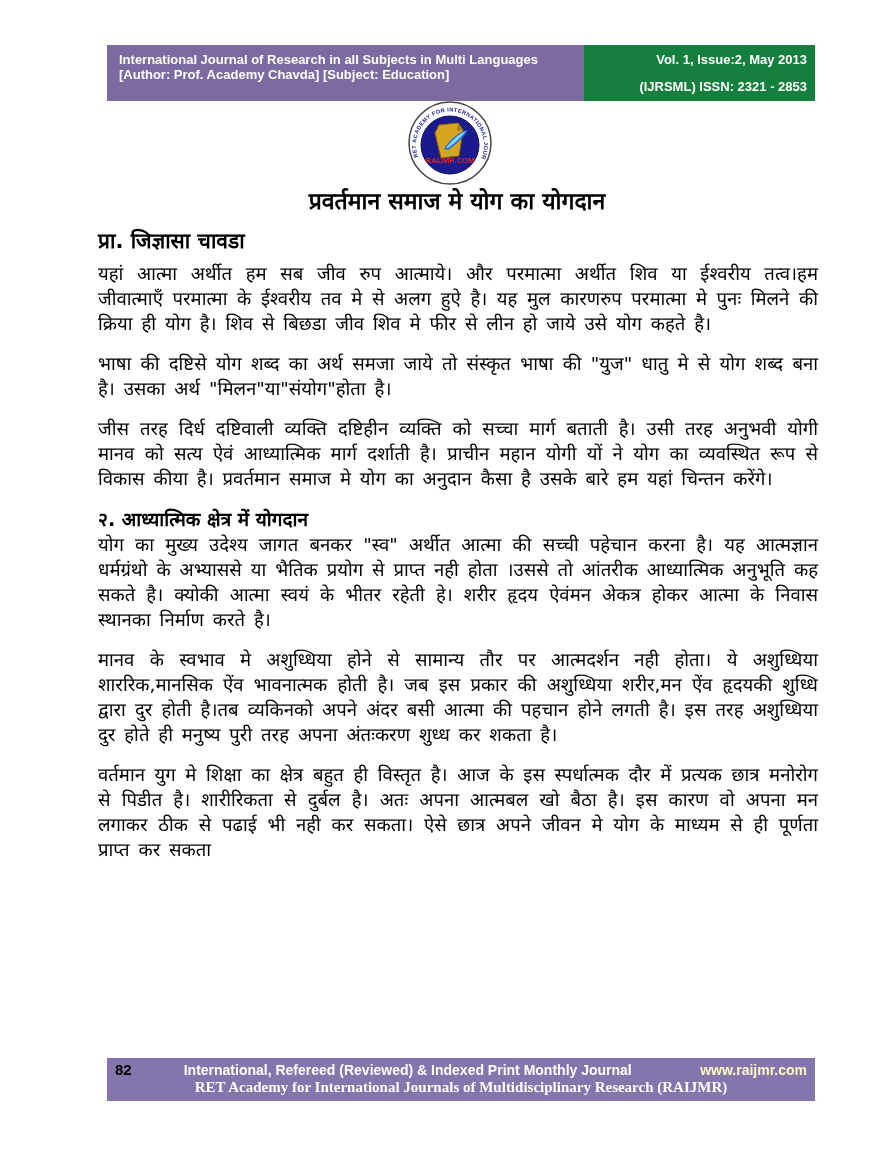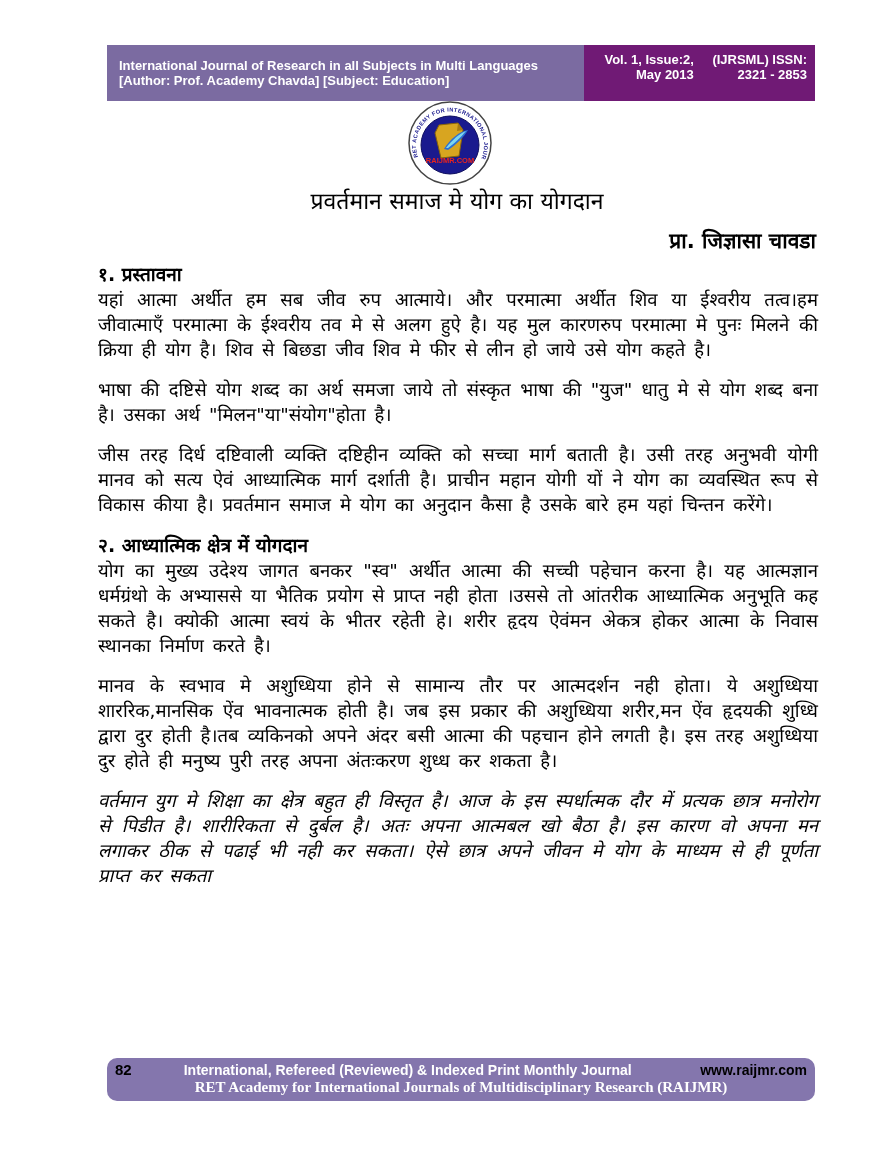--- a/index.html
+++ b/index.html
@@ -7,57 +7,57 @@
   body {
     width:896px; height:1152px; position:relative;
     background:#ffffff; overflow:hidden;
     font-family:"DejaVu Sans", sans-serif;
   }
   
   .header-bar { position:absolute; left:107px; top:45px; width:708px; height:56px; display:flex; }
   .header-left {
     flex:1; background:#7b6ba1; color:#ffffff;
     font-family:"Liberation Sans", sans-serif; font-weight:bold; font-size:13px;
-    padding:7px 12px; display:flex; flex-direction:column; justify-content:center;
+    padding:7px 12px; display:flex; flex-direction:column; justify-content:flex-start;
   }
   .header-right {
-    width:231px; background:#701a75; color:#ffffff;
+    width:231px; background:#15803d; color:#ffffff;
     font-family:"Liberation Sans", sans-serif; font-weight:bold; font-size:13px;
-    padding:7px 8px; text-align:right; display:flex; flex-direction:row; justify-content:space-between;
+    padding:7px 8px; text-align:right; display:flex; flex-direction:column; justify-content:space-between;
   }
   
   .logo-wrap { position:absolute; left:408px; top:101px; width:84px; height:84px; }
   
   .doc-title {
     position:absolute; left:98px; top:184px; width:718px; text-align:center;
-    font-size:23px; font-weight:normal; color:#000;
+    font-size:23px; font-weight:bold; color:#000;
   }
   .doc-author {
-    position:absolute; left:98px; top:226px; width:718px; text-align:right;
+    position:absolute; left:98px; top:226px; width:718px; text-align:left;
     font-size:21px; font-weight:bold; color:#000;
   }
   
   .content { position:absolute; left:98px; top:261px; width:720px; color:#000; }
   .sec-heading { font-size:19px; font-weight:bold; margin:0; line-height:26px; }
   .sec-heading.spaced { margin-top:6px; }
   .para {
     font-size:18.5px; line-height:25px; margin:0 0 15px 0;
     text-align:justify; text-align-last:left; word-spacing:3px;
   }
-  .para.last { margin-bottom:12px;font-style:italic; }
+  .para.last { margin-bottom:12px; }
   
   .footer-bar {
     position:absolute; left:107px; top:1058px; width:708px; height:43px;
-    background:#8476ad; padding:3px 8px 2px 8px;border-radius:10px;
+    background:#8476ad; padding:3px 8px 2px 8px;
   }
   .footer-line1 { display:flex; align-items:baseline; gap:8px;
     font-family:"Liberation Sans", sans-serif; font-size:14px; }
   .footer-page { color:#000; font-weight:bold; font-size:15px; }
   .footer-text1 { color:#ffffff; font-weight:bold; flex:1;margin-left:44px; }
-  .footer-site { color:#000000; font-weight:bold; }
+  .footer-site { color:#fef9c3; font-weight:bold; }
   .footer-line2 {
     text-align:center; color:#ffffff;
     font-family:"Liberation Serif", serif; font-weight:600; font-size:15px; margin-top:1px;
   }
 </style>
 </head>
 <body>
 
 <div class="header-bar">
   <div class="header-left">
@@ -87,21 +87,20 @@
     <path d="M36,48 C42,38 52,30 60,29 C56,36 48,44 40,49 Z" fill="#2b6fd4"></path>
     <path d="M38,47 C44,39 52,32 58,30 C53,36 46,43 40,47 Z" fill="#7fd8ef"></path>
     <text x="42" y="62" text-anchor="middle" font-size="7.5" font-weight="bold" fill="#e8241e" font-family="Liberation Sans, sans-serif">RAIJMR.COM</text>
   </svg>
 </div>
 
 <div class="doc-title">प्रवर्तमान समाज मे योग का योगदान</div>
 <div class="doc-author">प्रा. जिज्ञासा चावडा</div>
 
 <div class="content">
-  <div class="sec-heading">१. प्रस्तावना</div>
   <p class="para">यहां आत्मा अर्थीत हम सब जीव रुप आत्माये। और परमात्मा अर्थीत शिव या ईश्वरीय तत्व।हम जीवात्माएँ परमात्मा के ईश्वरीय तव मे से अलग हुऐ है। यह मुल कारणरुप परमात्मा मे पुनः मिलने की क्रिया ही योग है। शिव से बिछडा जीव शिव मे फीर से लीन हो जाये उसे योग कहते है।</p>
   <p class="para">भाषा की दष्टिसे योग शब्द का अर्थ समजा जाये तो संस्कृत भाषा की "युज" धातु मे से योग शब्द बना है। उसका अर्थ "मिलन"या"संयोग"होता है।</p>
   <p class="para">जीस तरह दिर्ध दष्टिवाली व्यक्ति दष्टिहीन व्यक्ति को सच्चा मार्ग बताती है। उसी तरह अनुभवी योगी मानव को सत्य ऐवं आध्यात्मिक मार्ग दर्शाती है। प्राचीन महान योगी यों ने योग  का व्यवस्थित रूप से विकास कीया है। प्रवर्तमान समाज मे योग का अनुदान कैसा है उसके बारे हम यहां चिन्तन करेंगे।</p>
 
   <div class="sec-heading spaced">२. आध्यात्मिक क्षेत्र में योगदान</div>
   <p class="para">योग  का मुख्य उदेश्य जागत बनकर "स्व" अर्थीत आत्मा की सच्ची पहेचान करना है। यह आत्मज्ञान धर्मग्रंथो के अभ्याससे या भैतिक प्रयोग से प्राप्त नही होता ।उससे तो आंतरीक आध्यात्मिक अनुभूति कह सकते है। क्योकी आत्मा स्वयं के भीतर रहेती हे। शरीर हृदय ऐवंमन अेकत्र होकर आत्मा के निवास स्थानका निर्माण करते है।</p>
   <p class="para">मानव के स्वभाव मे अशुध्धिया होने से सामान्य तौर पर आत्मदर्शन नही होता। ये अशुध्धिया शाररिक,मानसिक ऐंव भावनात्मक होती है। जब इस प्रकार की अशुध्धिया शरीर,मन ऐंव हृदयकी शुध्धि द्वारा दुर होती है।तब व्यकिनको अपने अंदर बसी आत्मा की पहचान होने लगती है। इस तरह अशुध्धिया दुर होते ही मनुष्य पुरी तरह अपना अंतःकरण शुध्ध कर शकता है।</p>
 
   <p class="para last">वर्तमान युग मे शिक्षा का क्षेत्र बहुत ही विस्तृत है। आज के इस स्पर्धात्मक दौर में प्रत्यक छात्र मनोरोग से पिडीत है। शारीरिकता से दुर्बल है। अतः अपना आत्मबल खो बैठा है। इस कारण वो अपना मन लगाकर ठीक से पढाई भी नही कर सकता। ऐसे छात्र अपने जीवन मे योग के माध्यम से ही पूर्णता प्राप्त कर सकता</p>
 </div>

